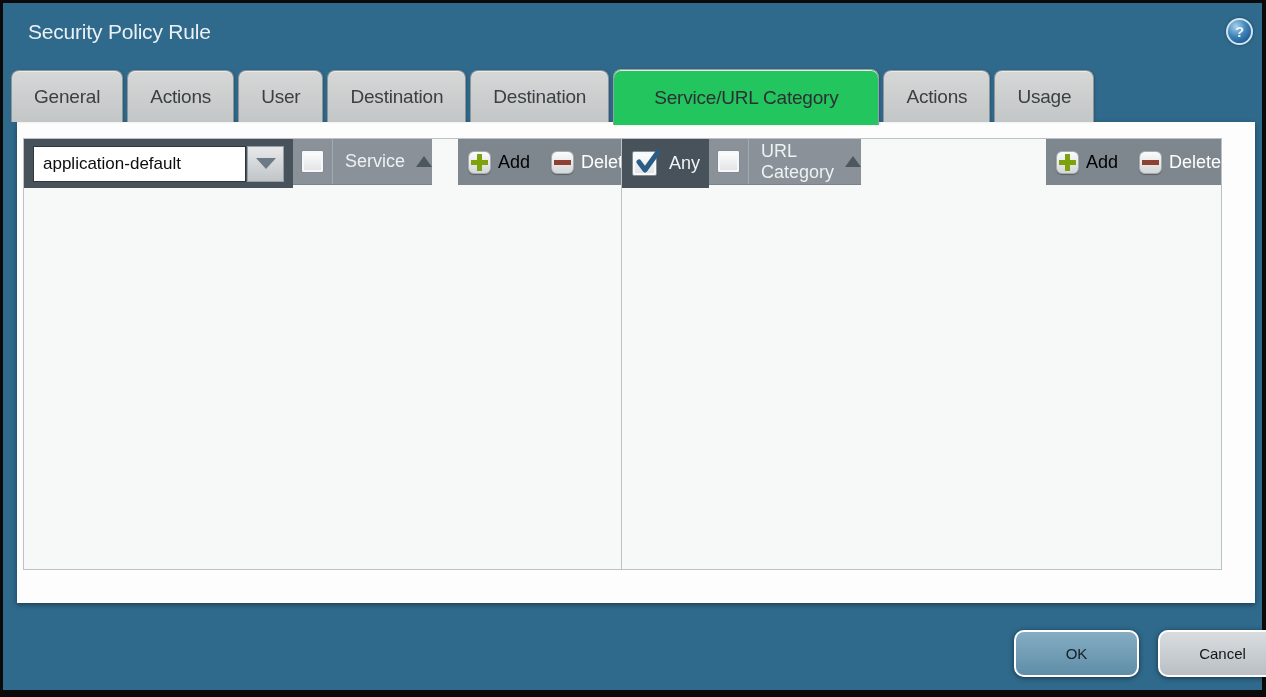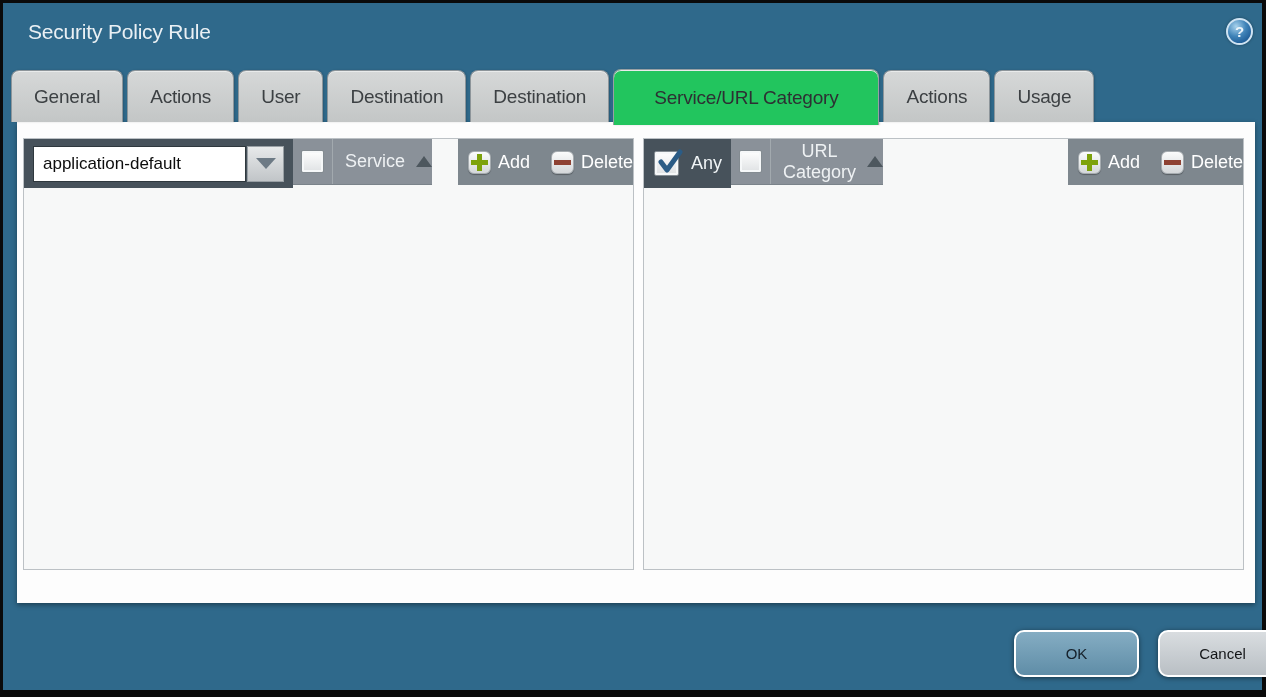--- a/index.html
+++ b/index.html
@@ -53,21 +53,21 @@
     position:absolute; left:14px; top:119px; width:1238px; height:481px;
     background:#fdfdfd; box-shadow:0 2px 5px rgba(0,0,0,.4); z-index:4;
   }
 
   .panel {
     position:absolute; top:16px; height:432px;
     border:1px solid #bcc1c5;
     display:flex; flex-direction:row; background:#f7f8f8;
   }
   .panel.left  { left:6px;   width:611px; }
-  .panel.right { left:626px; width:601px;text-align:center; }
+  .panel.right { left:604px; width:601px; }
 
   .panel-topbar {
     height:49px; flex:0 0 49px; background:#47525b;
     display:flex; align-items:center; padding:0 9px;
   }
   .panel-header {
     height:46px; flex:0 0 46px; background:#8a9199;
     display:flex; align-items:stretch; border-bottom:1px solid #7a838a;
   }
   .hdr-check-cell {
@@ -117,21 +117,21 @@
     cursor:pointer; position:relative;
   }
   .checkbox.big { width:25px; height:25px; }
   .checkbox svg { position:absolute; left:1px; top:-3px; overflow:visible; }
 
   .any-row { display:flex; align-items:center; gap:12px; padding-left:1px;
              font-size:18px; color:#f0f4f6; }
 
   
   .foot-btn { display:flex; align-items:center; gap:7px; cursor:pointer; }
-  .foot-btn .label { font-size:18px; color:#ffffff; }
+  .foot-btn .label { font-size:18px; color:#000000; }
   .foot-btn.disabled .label { color:#ffffff; }
   .mini-icon {
     width:23px; height:23px; border-radius:6px;
     border:1px solid #a6acb0;
     background:linear-gradient(#fbfcfc,#d4d7d9);
     box-shadow:0 1px 1px rgba(0,0,0,.3);
     display:flex; align-items:center; justify-content:center;
   }
 
   

